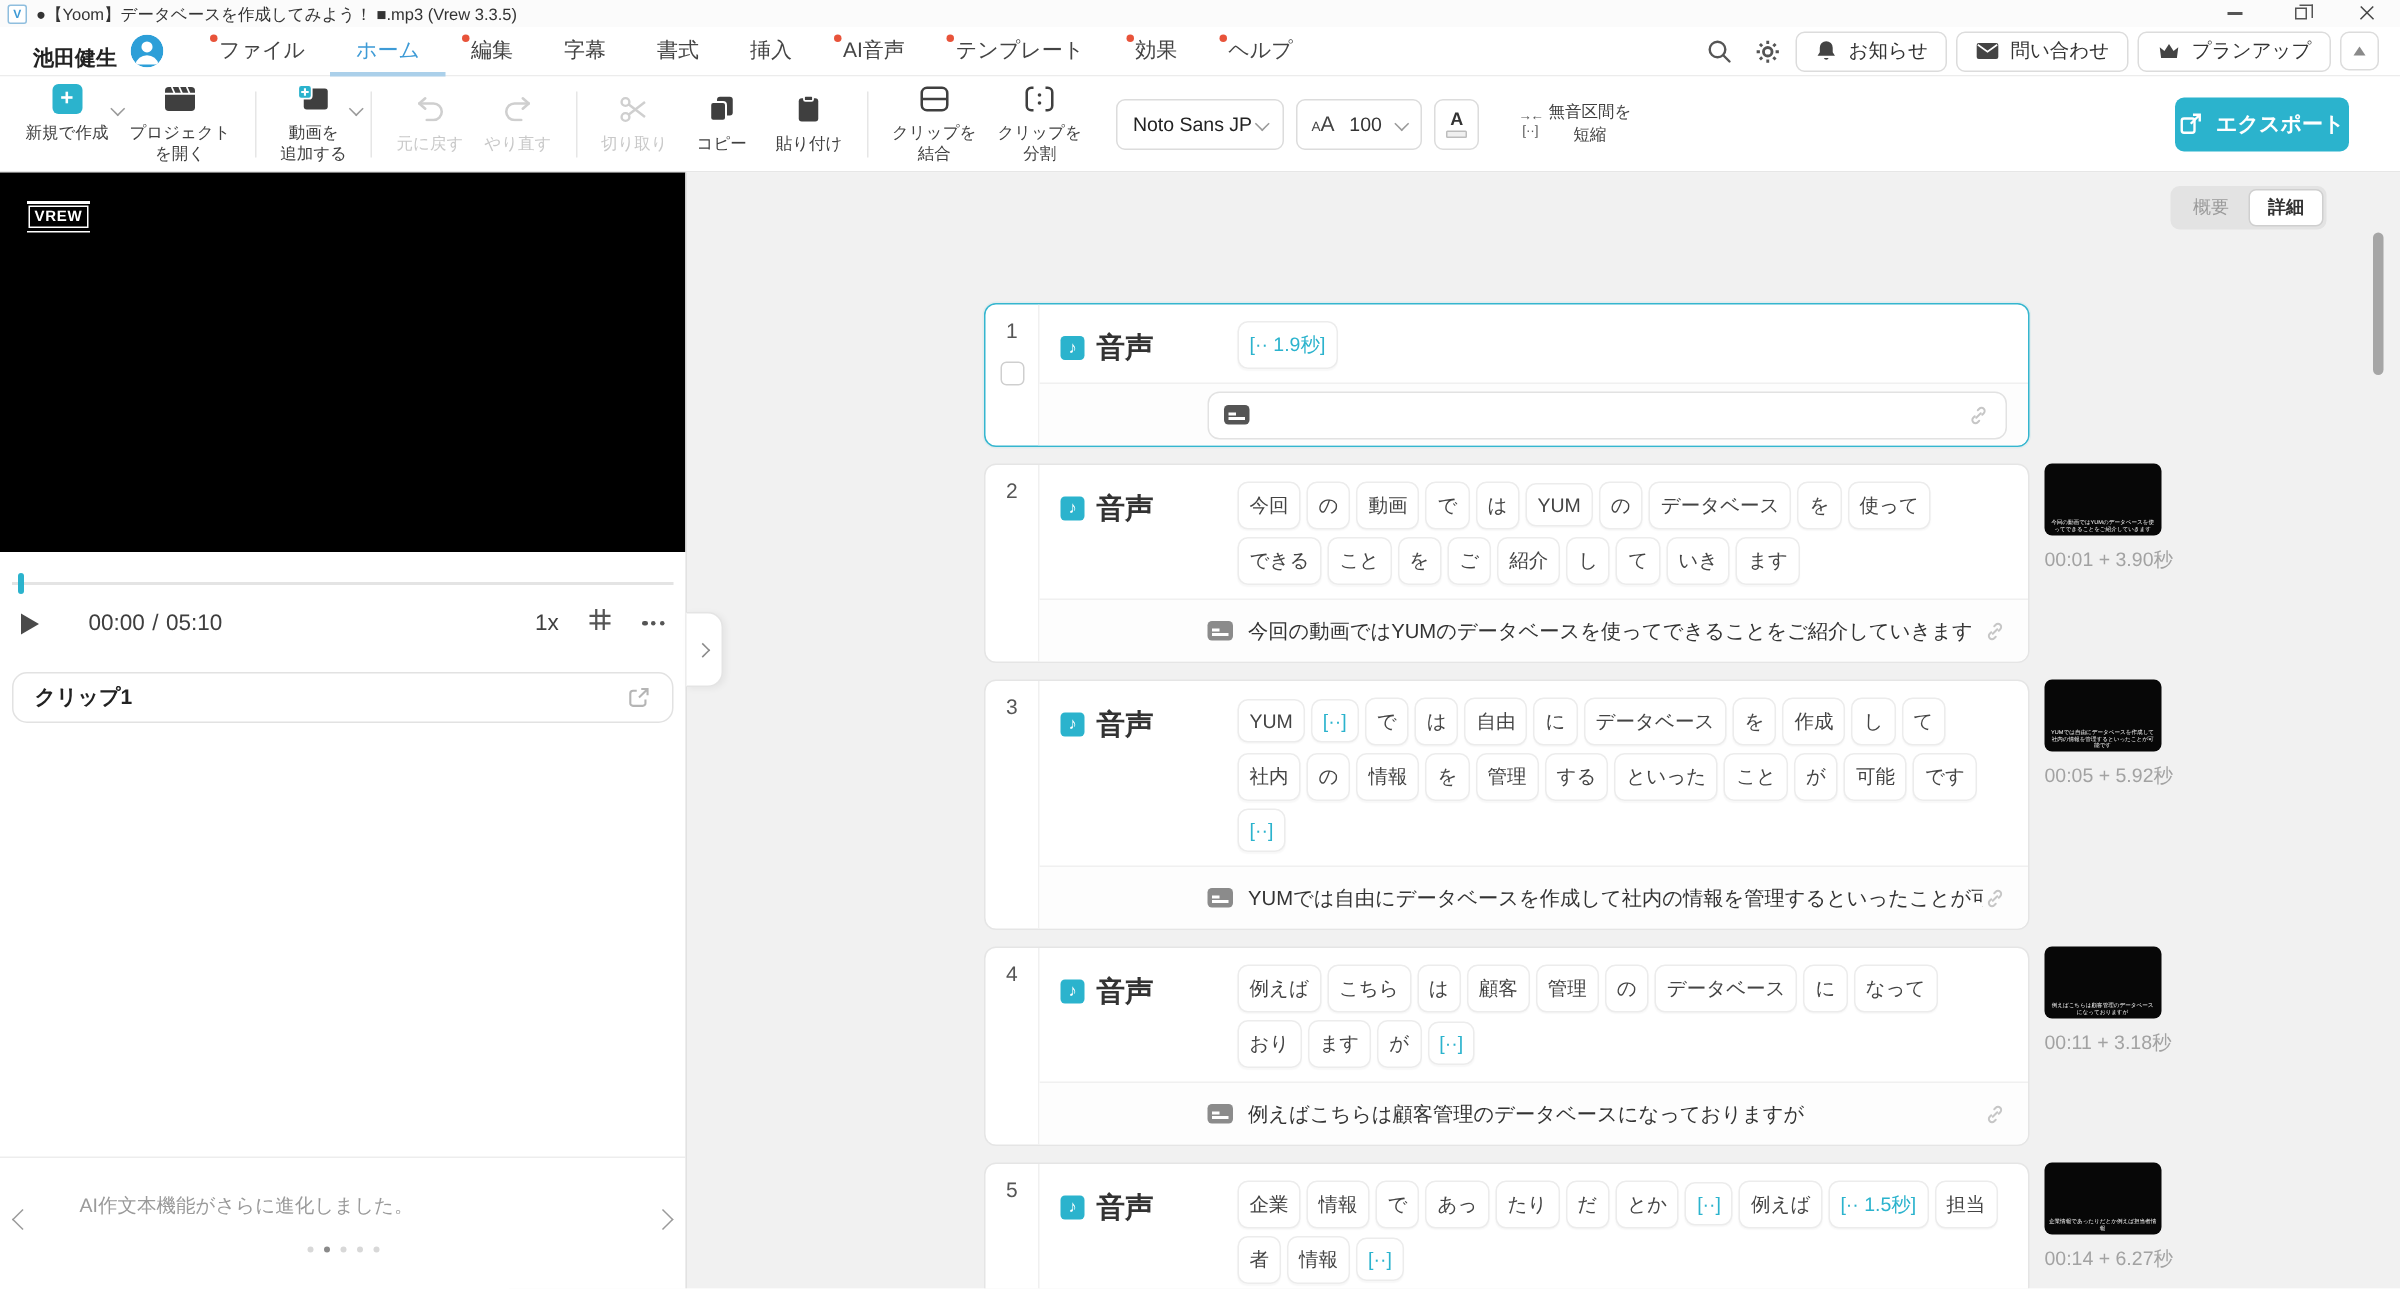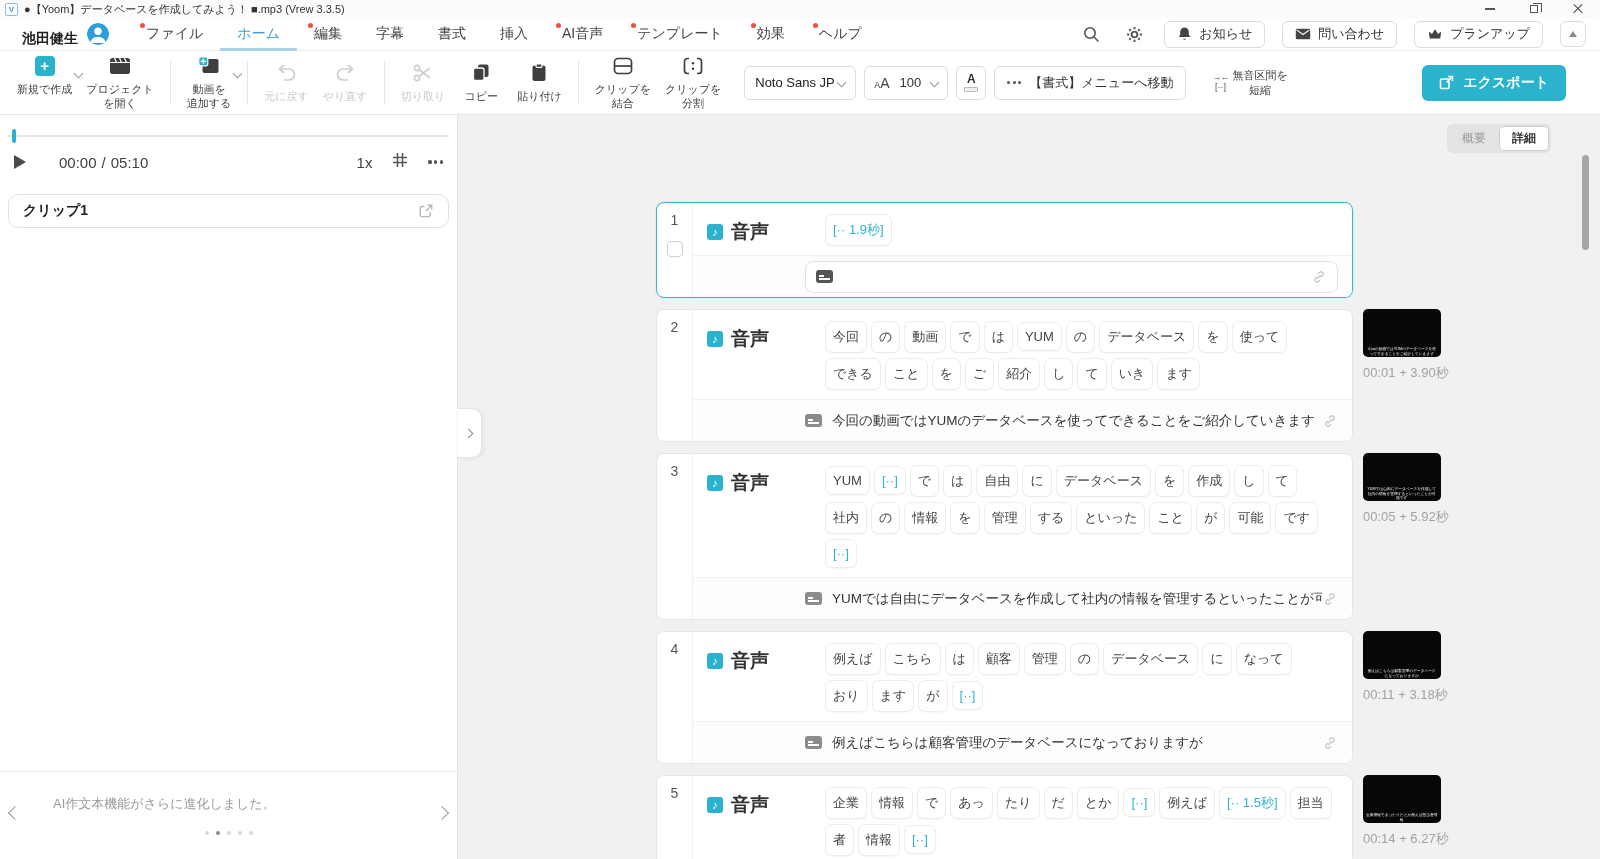--- a/index.html
+++ b/index.html
@@ -21,21 +21,21 @@
   .ic-close::before { transform:rotate(45deg); } .ic-close::after { transform:rotate(-45deg); }
 
   
   .menubar { height:33px; background:#fff; display:flex; align-items:center; padding:0 14px 0 12px; border-bottom:1px solid #ececec; }
   .user-name { font-size:14px; font-weight:bold; color:#222; margin:10px 9px 0 10px;text-align:right; }
   .avatar { width:22px; height:22px; border-radius:50%; overflow:hidden; display:block; }
   .menu-items { display:flex; margin-left:20px; height:33px; }
   .menu-item { padding:0 17px; font-size:14px; color:#444; display:flex; align-items:center; position:relative; cursor:default; }
   .menu-item.active { color:#3e9bd6; box-shadow:inset 0 -3px 0 #abd0ea; }
   .badge-dot { position:absolute; top:5px; left:11px; width:5px; height:5px; border-radius:50%; background:#e8533a; }
-  .menu-right { margin-left:auto; display:flex; align-items:center; gap:17px;text-align:right; }
+  .menu-right { margin-left:auto; display:flex; align-items:center; gap:6px;text-align:right; }
   .icon-btn { width:26px; height:26px; display:flex; align-items:center; justify-content:center; }
   .pill-btn { border:1px solid #dcdcdc; border-radius:6px; height:27px; padding:0 12px; display:flex; gap:7px;
     align-items:center; font-size:13px; color:#333; background:#fff; }
   .collapse-btn { width:26px; height:26px; border:1px solid #dcdcdc; border-radius:6px; display:flex; align-items:center; justify-content:center; }
   .tri-up { width:0; height:0; border-left:4px solid transparent; border-right:4px solid transparent; border-bottom:6px solid #8a8a8a; display:block; }
 
   
   .toolbar { height:64px; background:#fff; border-bottom:1px solid #e6e6e6; display:flex; align-items:center; padding:0 0 0 10px; }
   .tb-group { display:flex; }
   .tb-sep { width:1px; height:44px; background:#e6e6e6; margin:0 9px; align-self:center; }
@@ -59,21 +59,21 @@
   .color-bar { width:14px; height:5px; border:1px solid #bdbdbd; border-radius:1px; background:#f0f0f0; }
   .format-box { margin-left:8px; padding:0 12px; gap:8px; font-size:13px; color:#333; }
   .dots-ic { display:inline-flex; gap:2.5px; align-items:center; }
   .dots-ic i { width:3px; height:3px; background:#555; border-radius:50%; display:block; }
   .silence { display:flex; flex-direction:row; align-items:center; gap:4px; margin-left:26px; }
   .sil-ic { font-size:9px; color:#555; line-height:1.1; text-align:center; }
   .sil-ic::before { content:"→←"; display:block; letter-spacing:-1px; }
   .sil-ic::after { content:"[··]"; display:block; }
   .sil-label { font-size:11px; color:#3f3f3f; text-align:center; white-space:pre-line; line-height:1.3; }
   .export-btn { margin-left:auto; margin-right:34px; height:36px; background:#2bb3cd; border-radius:6px; color:#fff;
-    font-size:14px; font-weight:bold; padding:0 17px; display:flex; gap:9px; align-items:center; }
+    font-size:14px; font-weight:bold; padding:0 3px; display:flex; gap:9px; align-items:center; }
 
   
   .workspace { display:flex; height:744px; position:relative; }
   .left-panel { width:457px; background:#fff; position:relative; flex-shrink:0; }
   .video { height:253px; background:#000; position:relative; }
   .vrew-mark { position:absolute; top:22px; left:19px; color:#fff; border:1.5px solid #fff; padding:1px 3px;
     font-size:10px; font-weight:bold; letter-spacing:0.5px; }
   .vrew-mark::before,.vrew-mark::after { content:""; position:absolute; left:-2px; right:-2px; height:1.5px; background:#fff; }
   .vrew-mark::before { top:-4px; } .vrew-mark::after { bottom:-4px; }
   .progress-row { margin:14px 8px 0; height:14px; position:relative; }
@@ -373,45 +373,40 @@
   </div>
   <div class="tb-box size-box">
     <span class="aa"></span>
     <span class="size-val">100</span>
     <span class="chev"></span>
   </div>
   <div class="tb-box color-box">
     <span class="color-a"></span>
     <span class="color-bar"></span>
   </div>
-  <div class="tb-box format-box">
-    <span class="dots-ic">
-        <i></i>
-        <i></i>
-        <i></i>
-      </span>
-    <span>【書式】メニューへ移動</span>
-  </div>
   <div class="silence">
     <span class="sil-ic"></span>
     <span class="sil-label">無音区間を
 短縮</span>
   </div>
   <div class="export-btn">
     <svg width="15" height="15" viewBox="0 0 15 15">
         <rect x="1.5" y="4" width="8.5" height="9.5" rx="1.5" fill="none" stroke="#fff" stroke-width="1.6"></rect>
         <path d="M7.5 7.5L13 2M9 1.5h4.5V6" stroke="#fff" stroke-width="1.6" fill="none"></path>
       </svg>
     <span>エクスポート</span>
   </div>
 </div>
 
 <div class="workspace">
 
   <div class="left-panel">
+    <div class="video">
+      <span class="vrew-mark">VREW</span>
+    </div>
     <div class="progress-row">
       <span class="progress-line"></span>
       <span class="progress-marker"></span>
     </div>
     <div class="controls-row">
       <span>
           <span class="play-tri"></span>
         </span>
       <span class="time-text">
         <span>00:00</span>

